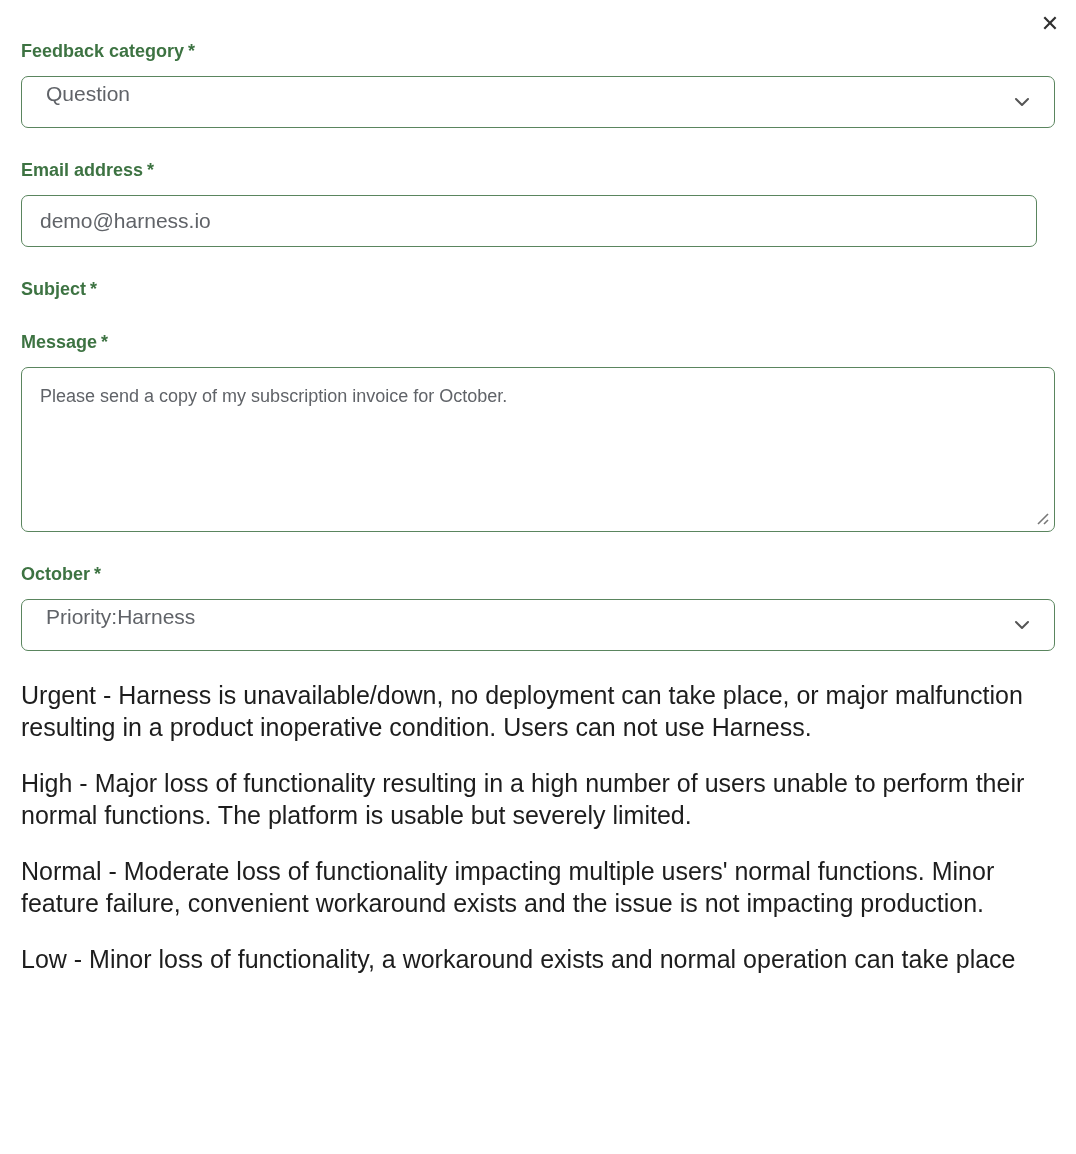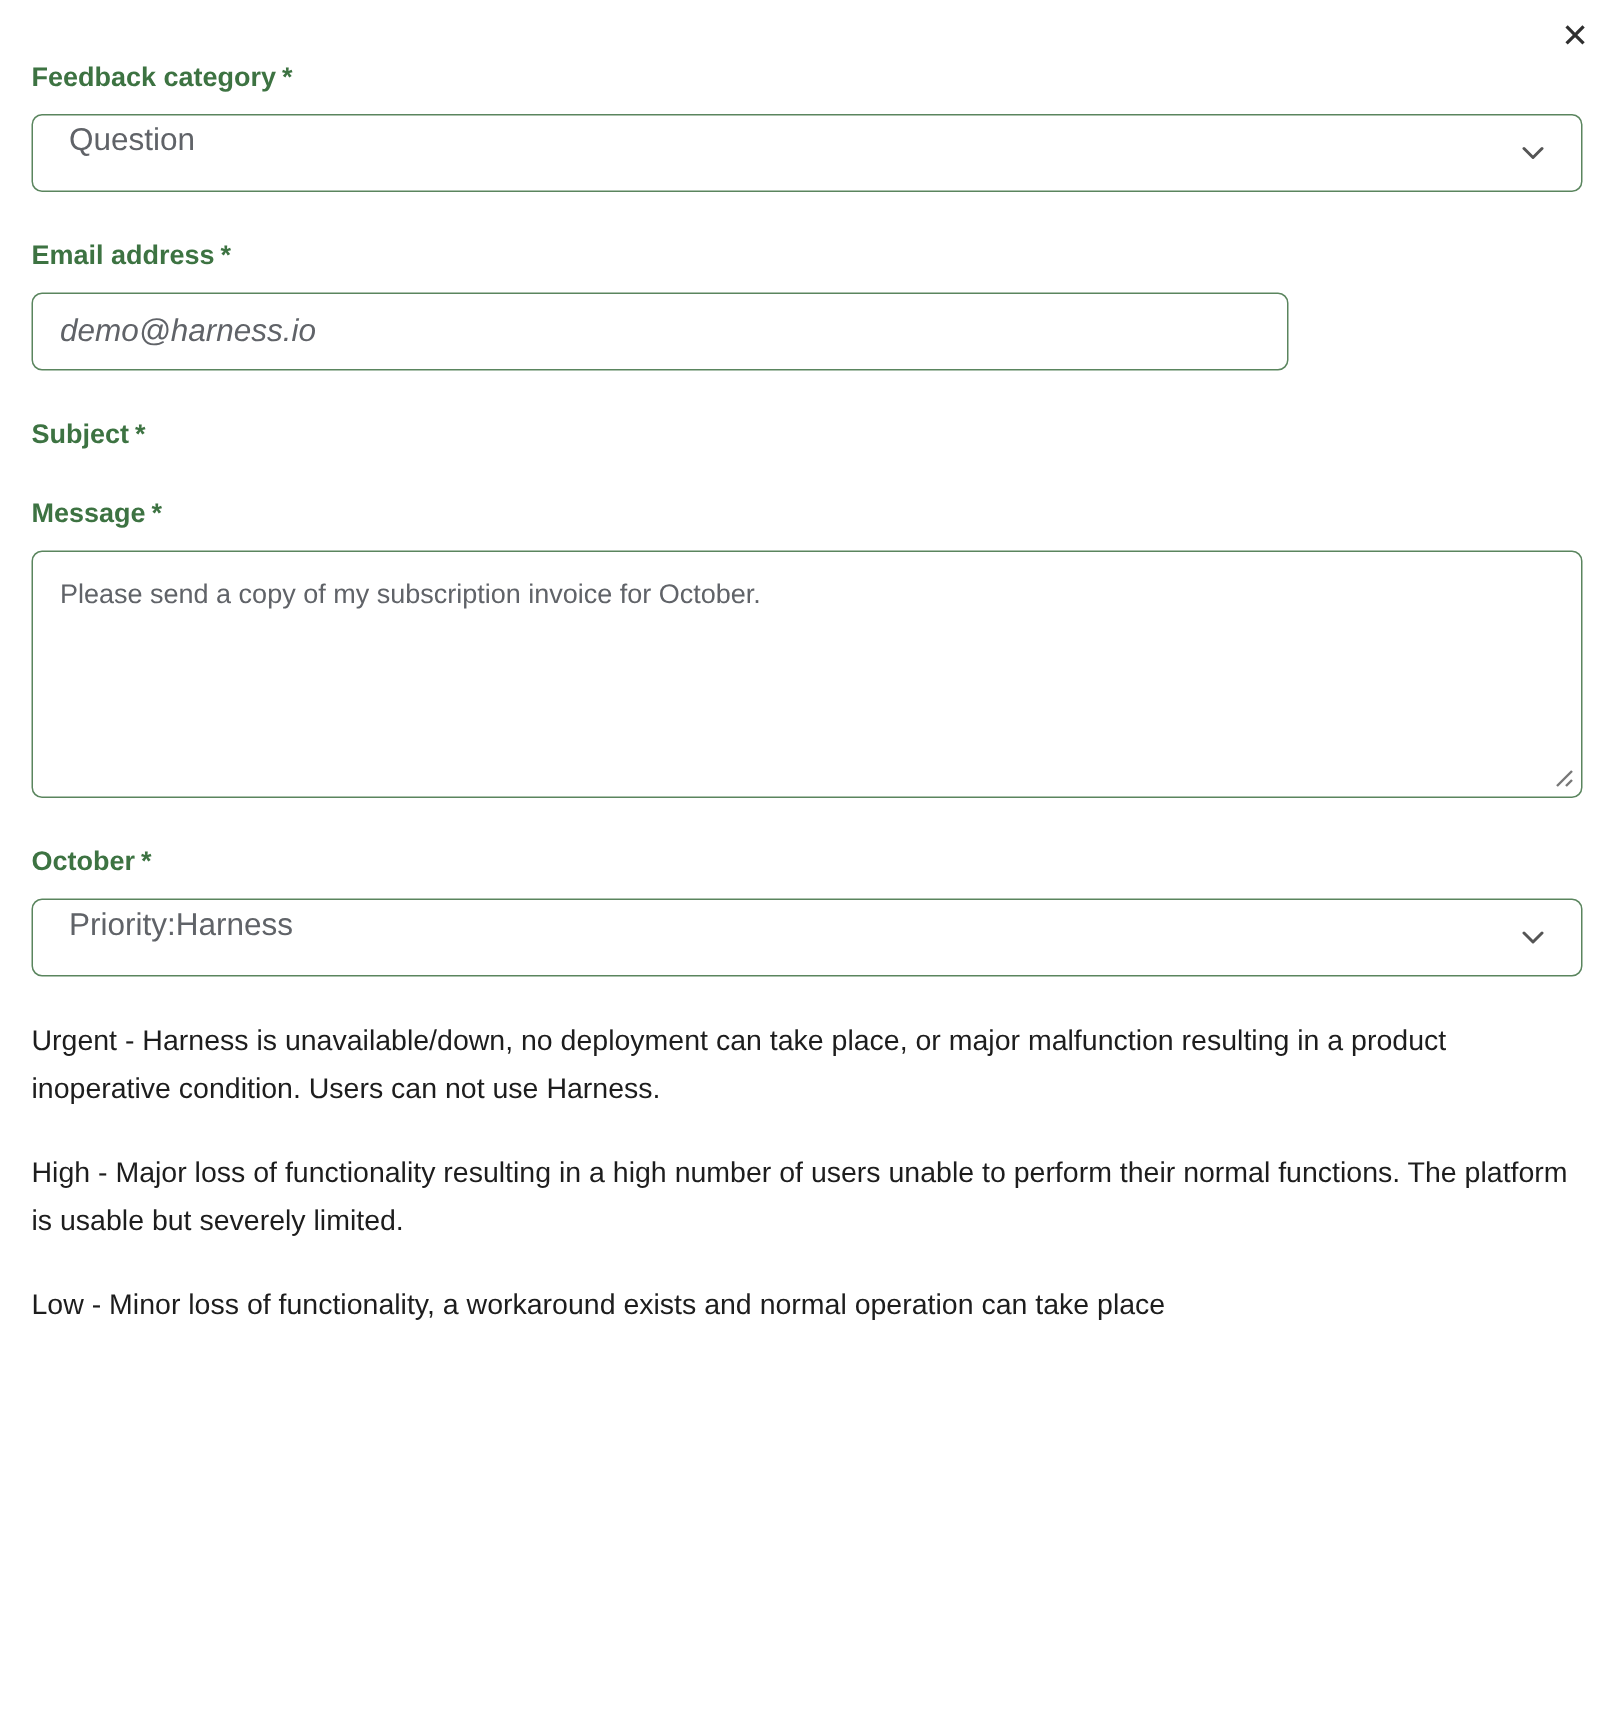--- a/index.html
+++ b/index.html
@@ -69,31 +69,30 @@
   .chevron{
     position:absolute;
     right:22px;
     top:50%;
     transform:translateY(-50%);
     width:20px;
     height:20px;
     pointer-events:none;
   }
   input.text-input{
-    width:838px;
+    width:1016px;
     height:52px;
     border:1px solid var(--field-border-green);
     border-radius:7px;
     padding:0 18px;
     font-family:"Liberation Sans","DejaVu Sans",sans-serif;
     font-size:21px;
     color:var(--field-text-gray);
     outline:none;
     background:#ffffff;
-    font-style:italic;
   }
   .textarea-wrap{position:relative;width:1034px;}
   textarea.text-area{
     width:1034px;
     height:165px;
     border:1px solid var(--field-border-green);
     border-radius:7px;
     padding:14px 18px;
     font-family:"Liberation Sans","DejaVu Sans",sans-serif;
     font-size:18px;
@@ -106,21 +105,21 @@
   }
   .resize-handle{
     position:absolute;
     right:4px;
     bottom:5px;
     width:16px;
     height:16px;
     cursor:nwse-resize;
   }
   .help-para{
-    font-size:19px;
+    font-size:25px;
     line-height:32px;
     color:var(--body-text);
     margin-top:24px;
     max-width:1034px;
   }
   .help-para.first{margin-top:28px;}
   .submit-btn{
     display:block;
     margin:24px auto 0 auto;
     background:var(--button-blue);
@@ -175,16 +174,17 @@
     <div class="control select-box">
       <span class="select-value">Priority:Harness</span>
       <svg class="chevron" viewBox="0 0 20 20">
         <polyline points="4,7 10,13 16,7" fill="none" stroke="#555555" stroke-width="2" stroke-linecap="round" stroke-linejoin="round"></polyline>
       </svg>
     </div>
   </div>
 
   <p class="help-para first">Urgent - Harness is unavailable/down, no deployment can take place, or major malfunction resulting in a product inoperative condition. Users can not use Harness.</p>
   <p class="help-para">High - Major loss of functionality resulting in a high number of users unable to perform their normal functions. The platform is usable but severely limited.</p>
+  <p class="help-para">Normal - Moderate loss of functionality impacting multiple users' normal functions. Minor feature failure, convenient workaround exists and the issue is not impacting production.</p>
   <p class="help-para">Low - Minor loss of functionality, a workaround exists and normal operation can take place</p>
 
 
 </div>
 
 </body></html>

